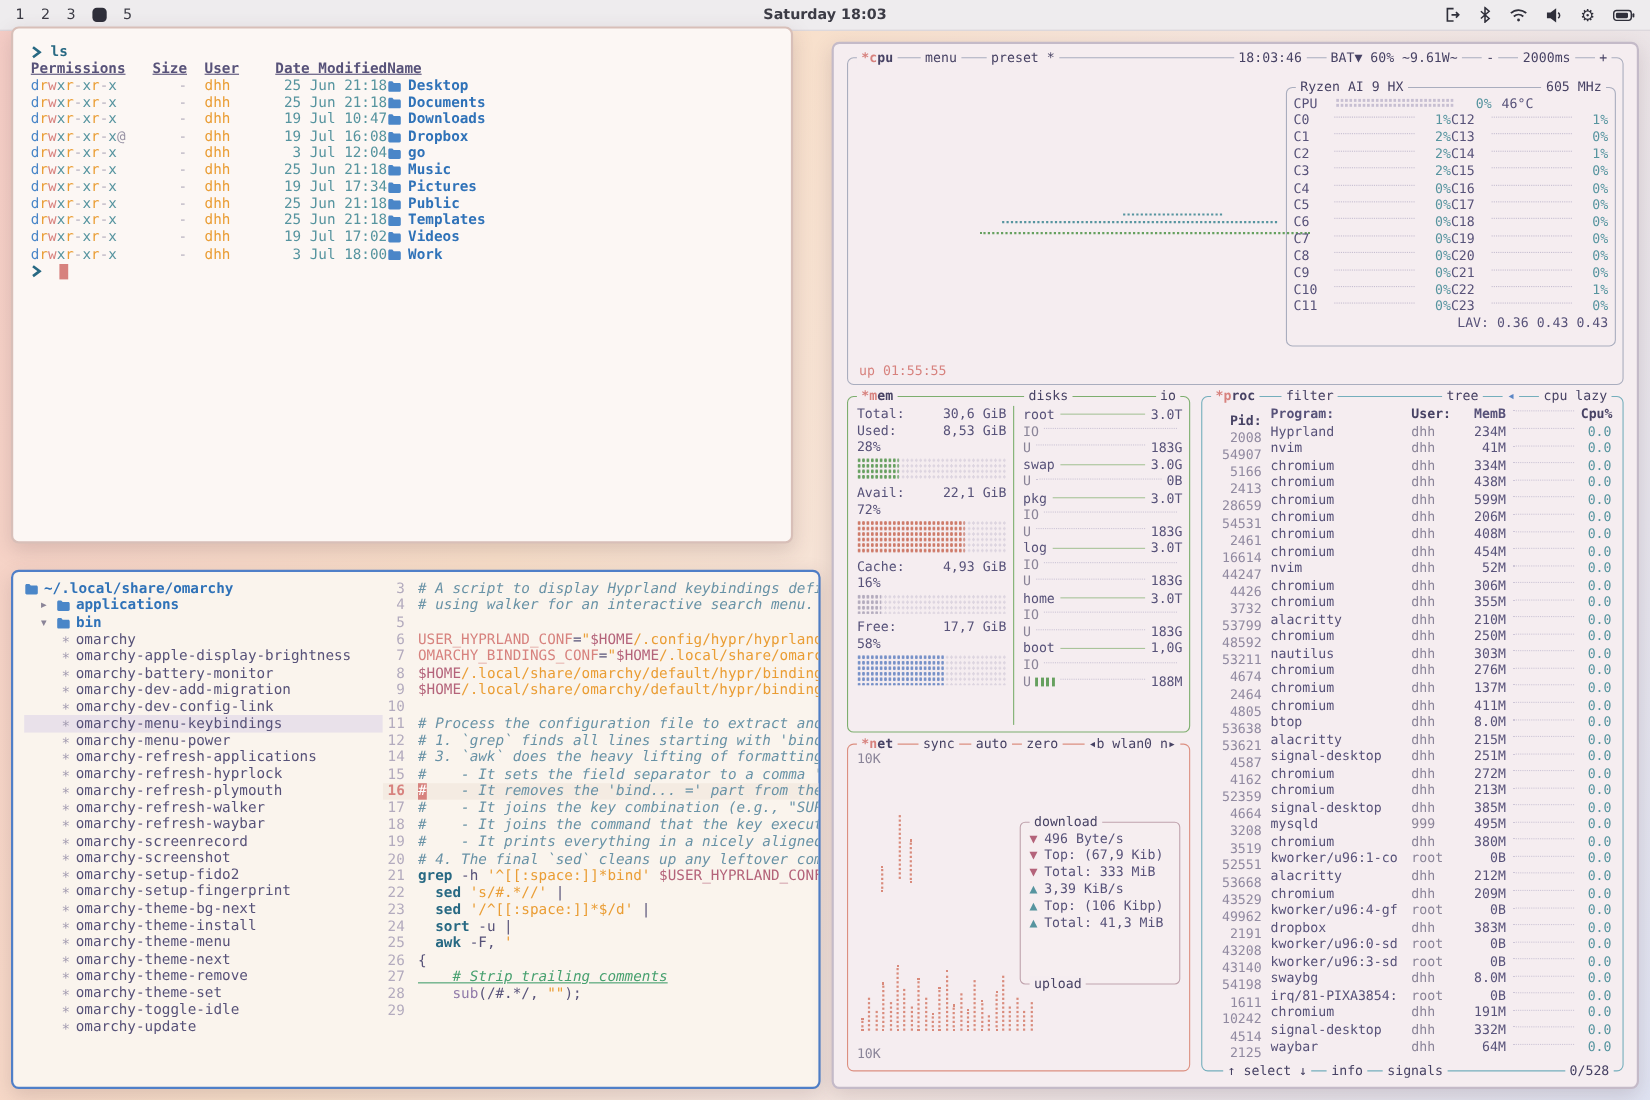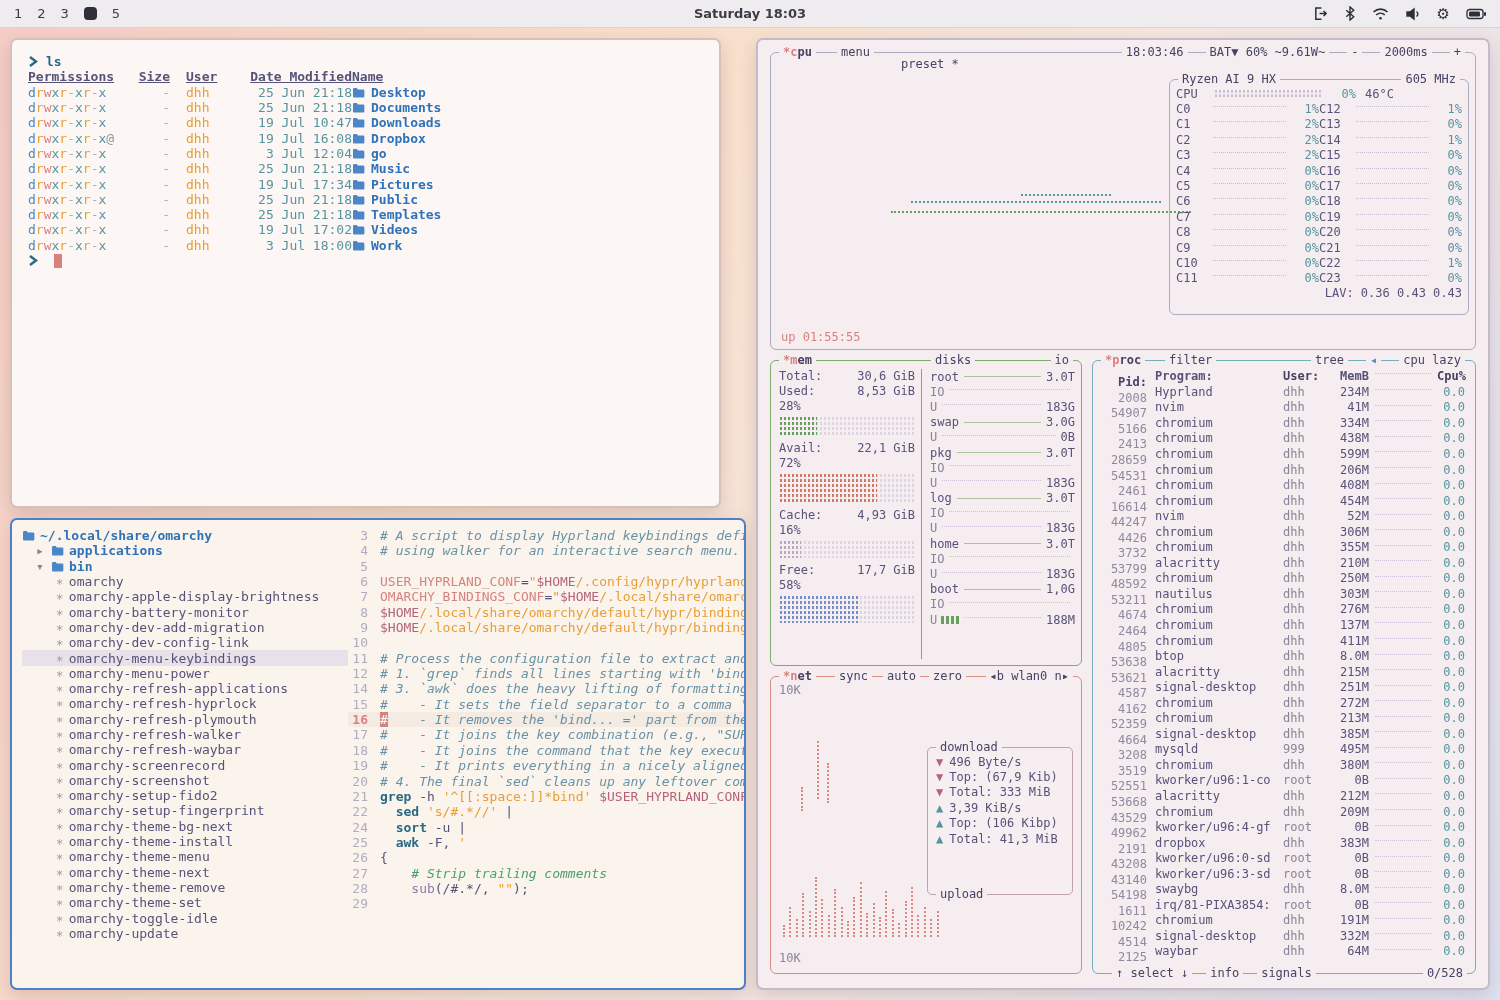--- a/index.html
+++ b/index.html
@@ -18,21 +18,21 @@
     font-family:"DejaVu Sans", sans-serif; font-size:13px; color:#3c3c46;}
   .ws{display:flex; align-items:center; gap:15px; padding-left:14px;}
   .ws .wsn{cursor:default;}
   .ws .ws-active{width:13px; height:13px; background:#2f2f3a; border-radius:4px;}
   .clock{position:absolute; left:0; right:0; text-align:center; font-weight:bold;}
   .tray{margin-left:auto; display:flex; align-items:center; gap:16px; padding-right:14px;}
   .tray svg{display:block;}
 
   
   .win{position:absolute; border-radius:7px; box-shadow:0 6px 18px rgba(90,60,70,.18);}
-  .win-term{left:10px; top:38px; width:711px; height:470px; background:#fcf7f4;
+  .win-term{left:10px; top:24px; width:711px; height:470px; background:#fcf7f4;
     border:2px solid #d8bfb8; padding:14px 0 0 16px; font-size:13px; color:var(--ink); overflow:hidden;}
   .win-nvim{left:10px; top:518px; width:736px; height:472px; background:#faf4ed;
     border:2px solid #4f7fc8; display:flex; flex-direction:row; overflow:hidden; font-size:13px; color:var(--ink);}
   .win-btop{left:756px; top:38px; width:734px; height:952px; background:var(--btopbg);
     border:2px solid #c4bac8; overflow:hidden; font-size:12px; color:var(--ink);}
 
   
   .trow{display:flex; align-items:center; height:15.3px; white-space:pre;}
   .thead .hd{text-decoration:underline; font-weight:bold; color:var(--ink);}
   .c-perm{width:108px;}
@@ -64,21 +64,21 @@
   .cl .ln{width:32px; flex:none; text-align:right; padding-right:12px; color:#b3abbe;}
   .cl.cur{background:#f4ebe2;}
   .cl.cur .ln{color:#d7827e; font-weight:bold;}
   .toks{white-space:pre;}
   .tk-c{color:#6892a6; font-style:italic;}
   .tk-p{color:var(--ink);}
   .tk-v{color:#d7827e;}
   .tk-r{color:#b4637a;}
   .tk-s{color:#ea9d34;}
   .tk-k{color:#286983; font-weight:bold;}
-  .tk-g{color:#47a06f; font-style:italic;}
+  .tk-g{color:#47a06f; font-style:italic;text-decoration:underline;}
   .tk-f{color:#907aa9;}
   .tk-x{background:#d7827e; color:#fff;}
 
   .sbar{height:20px; background:#e9e2e7; display:flex; align-items:stretch; font-size:12px; overflow:hidden;}
   .sbar>span{display:flex; align-items:center;}
   .seg-mode{background:#5b86c5; color:#fff; font-weight:bold; padding:0 10px;}
   .seg-branch{background:#d7d0dc; color:var(--ink); padding:0 10px; gap:5px;}
   .seg-file{padding:0 10px; color:var(--ink);}
   .seg-flag{margin-left:auto; color:#5b86c5; font-weight:bold; padding:0 6px;}
   .seg-heart{color:#b4637a; padding:0 6px; gap:3px;}
@@ -458,20 +458,24 @@
           </div>
           <div class="cl">
             <span class="ln">21</span>
             <span class="toks"><span class="tk-k">grep</span><span class="tk-p"> -h </span><span class="tk-s">'^[[:space:]]*bind'</span><span class="tk-p"> </span><span class="tk-r">$USER_HYPRLAND_CONF</span></span>
           </div>
           <div class="cl">
             <span class="ln">22</span>
             <span class="toks"><span class="tk-p">  </span><span class="tk-k">sed</span><span class="tk-p"> </span><span class="tk-s">'s/#.*//'</span><span class="tk-p"> |</span></span>
           </div>
           <div class="cl">
+            <span class="ln">23</span>
+            <span class="toks"><span class="tk-p">  </span><span class="tk-k">sed</span><span class="tk-p"> </span><span class="tk-s">'/^[[:space:]]*$/d'</span><span class="tk-p"> |</span></span>
+          </div>
+          <div class="cl">
             <span class="ln">24</span>
             <span class="toks"><span class="tk-p">  </span><span class="tk-k">sort</span><span class="tk-p"> -u |</span></span>
           </div>
           <div class="cl">
             <span class="ln">25</span>
             <span class="toks"><span class="tk-p">  </span><span class="tk-k">awk</span><span class="tk-p"> -F, </span><span class="tk-s">'</span></span>
           </div>
           <div class="cl">
             <span class="ln">26</span>
             <span class="toks"><span class="tk-p">{</span></span>
@@ -517,21 +521,21 @@
         <span>18:03</span>
       </span>
     </footer>
   </section>
 
   <section class="win win-btop">
 
     <div class="bx" id="bx-cpu">
       <span class="bxl bxl-title" style="left:8px;">*cpu</span>
       <span class="bxl" style="left:66px;">menu</span>
-      <span class="bxl" style="left:126px;margin-top:12px;">preset *</span>
+      <span class="bxl" style="left:126px;">preset *</span>
       <div class="hdr-right">
         <span class="bxl">18:03:46</span>
         <span class="bxl">BAT▼ 60% ~9.61W~</span>
         <span class="bxl">-</span>
         <span class="bxl">2000ms</span>
         <span class="bxl">+</span>
       </div>
 
       <div class="cpugraph dotline" style="left:140px; top:148px; width:250px; border-color:#56949f;"></div>
       <div class="cpugraph dotline" style="left:120px; top:158px; width:300px; border-color:#66a05f;"></div>

